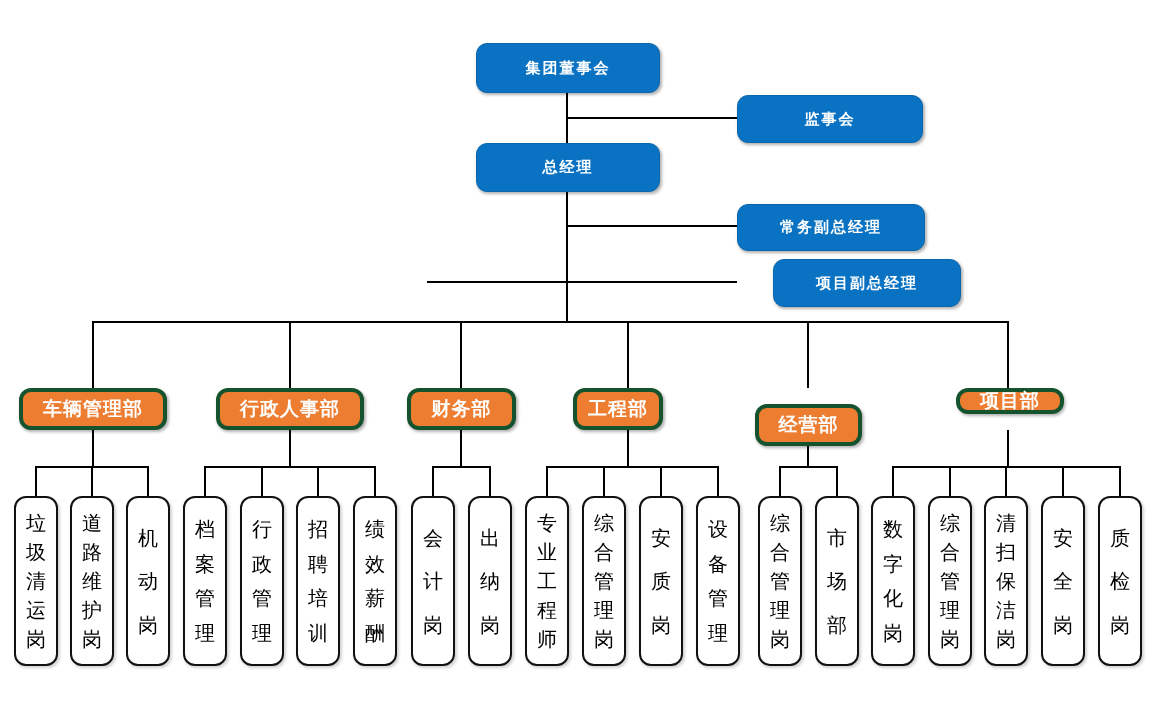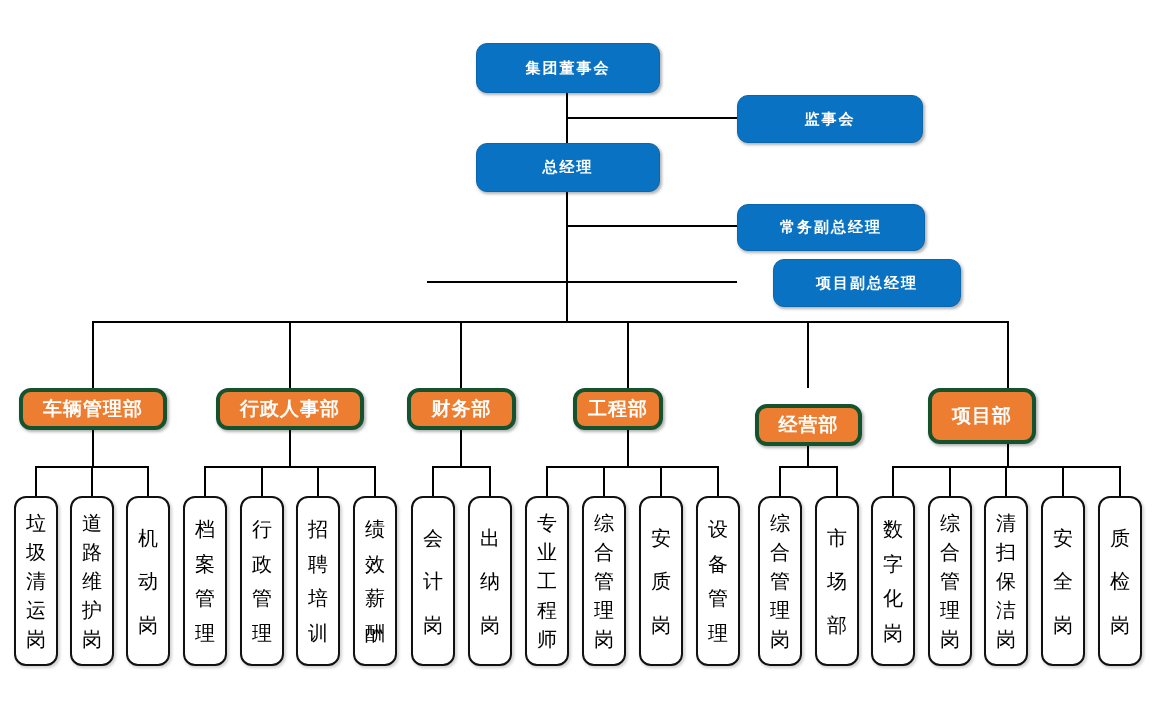--- a/index.html
+++ b/index.html
@@ -115,21 +115,21 @@
   </div>
   <div class="orangebox" style="left:407px;top:388px;width:109px;height:42px">
     <span>财务部</span>
   </div>
   <div class="orangebox" style="left:573px;top:388px;width:90px;height:42px">
     <span>工程部</span>
   </div>
   <div class="orangebox" style="left:755px;top:404px;width:107px;height:42px">
     <span>经营部</span>
   </div>
-  <div class="orangebox" style="left:928px;top:388px;width:108px;height:56px">
+  <div class="orangebox" style="left:956px;top:388px;width:108px;height:26px">
     <span>项目部</span>
   </div>
 
   <div class="leafbox" style="left:14px">
     <div class="vtext">
         <span>垃</span>
         <span>圾</span>
         <span>清</span>
         <span>运</span>
         <span>岗</span>

